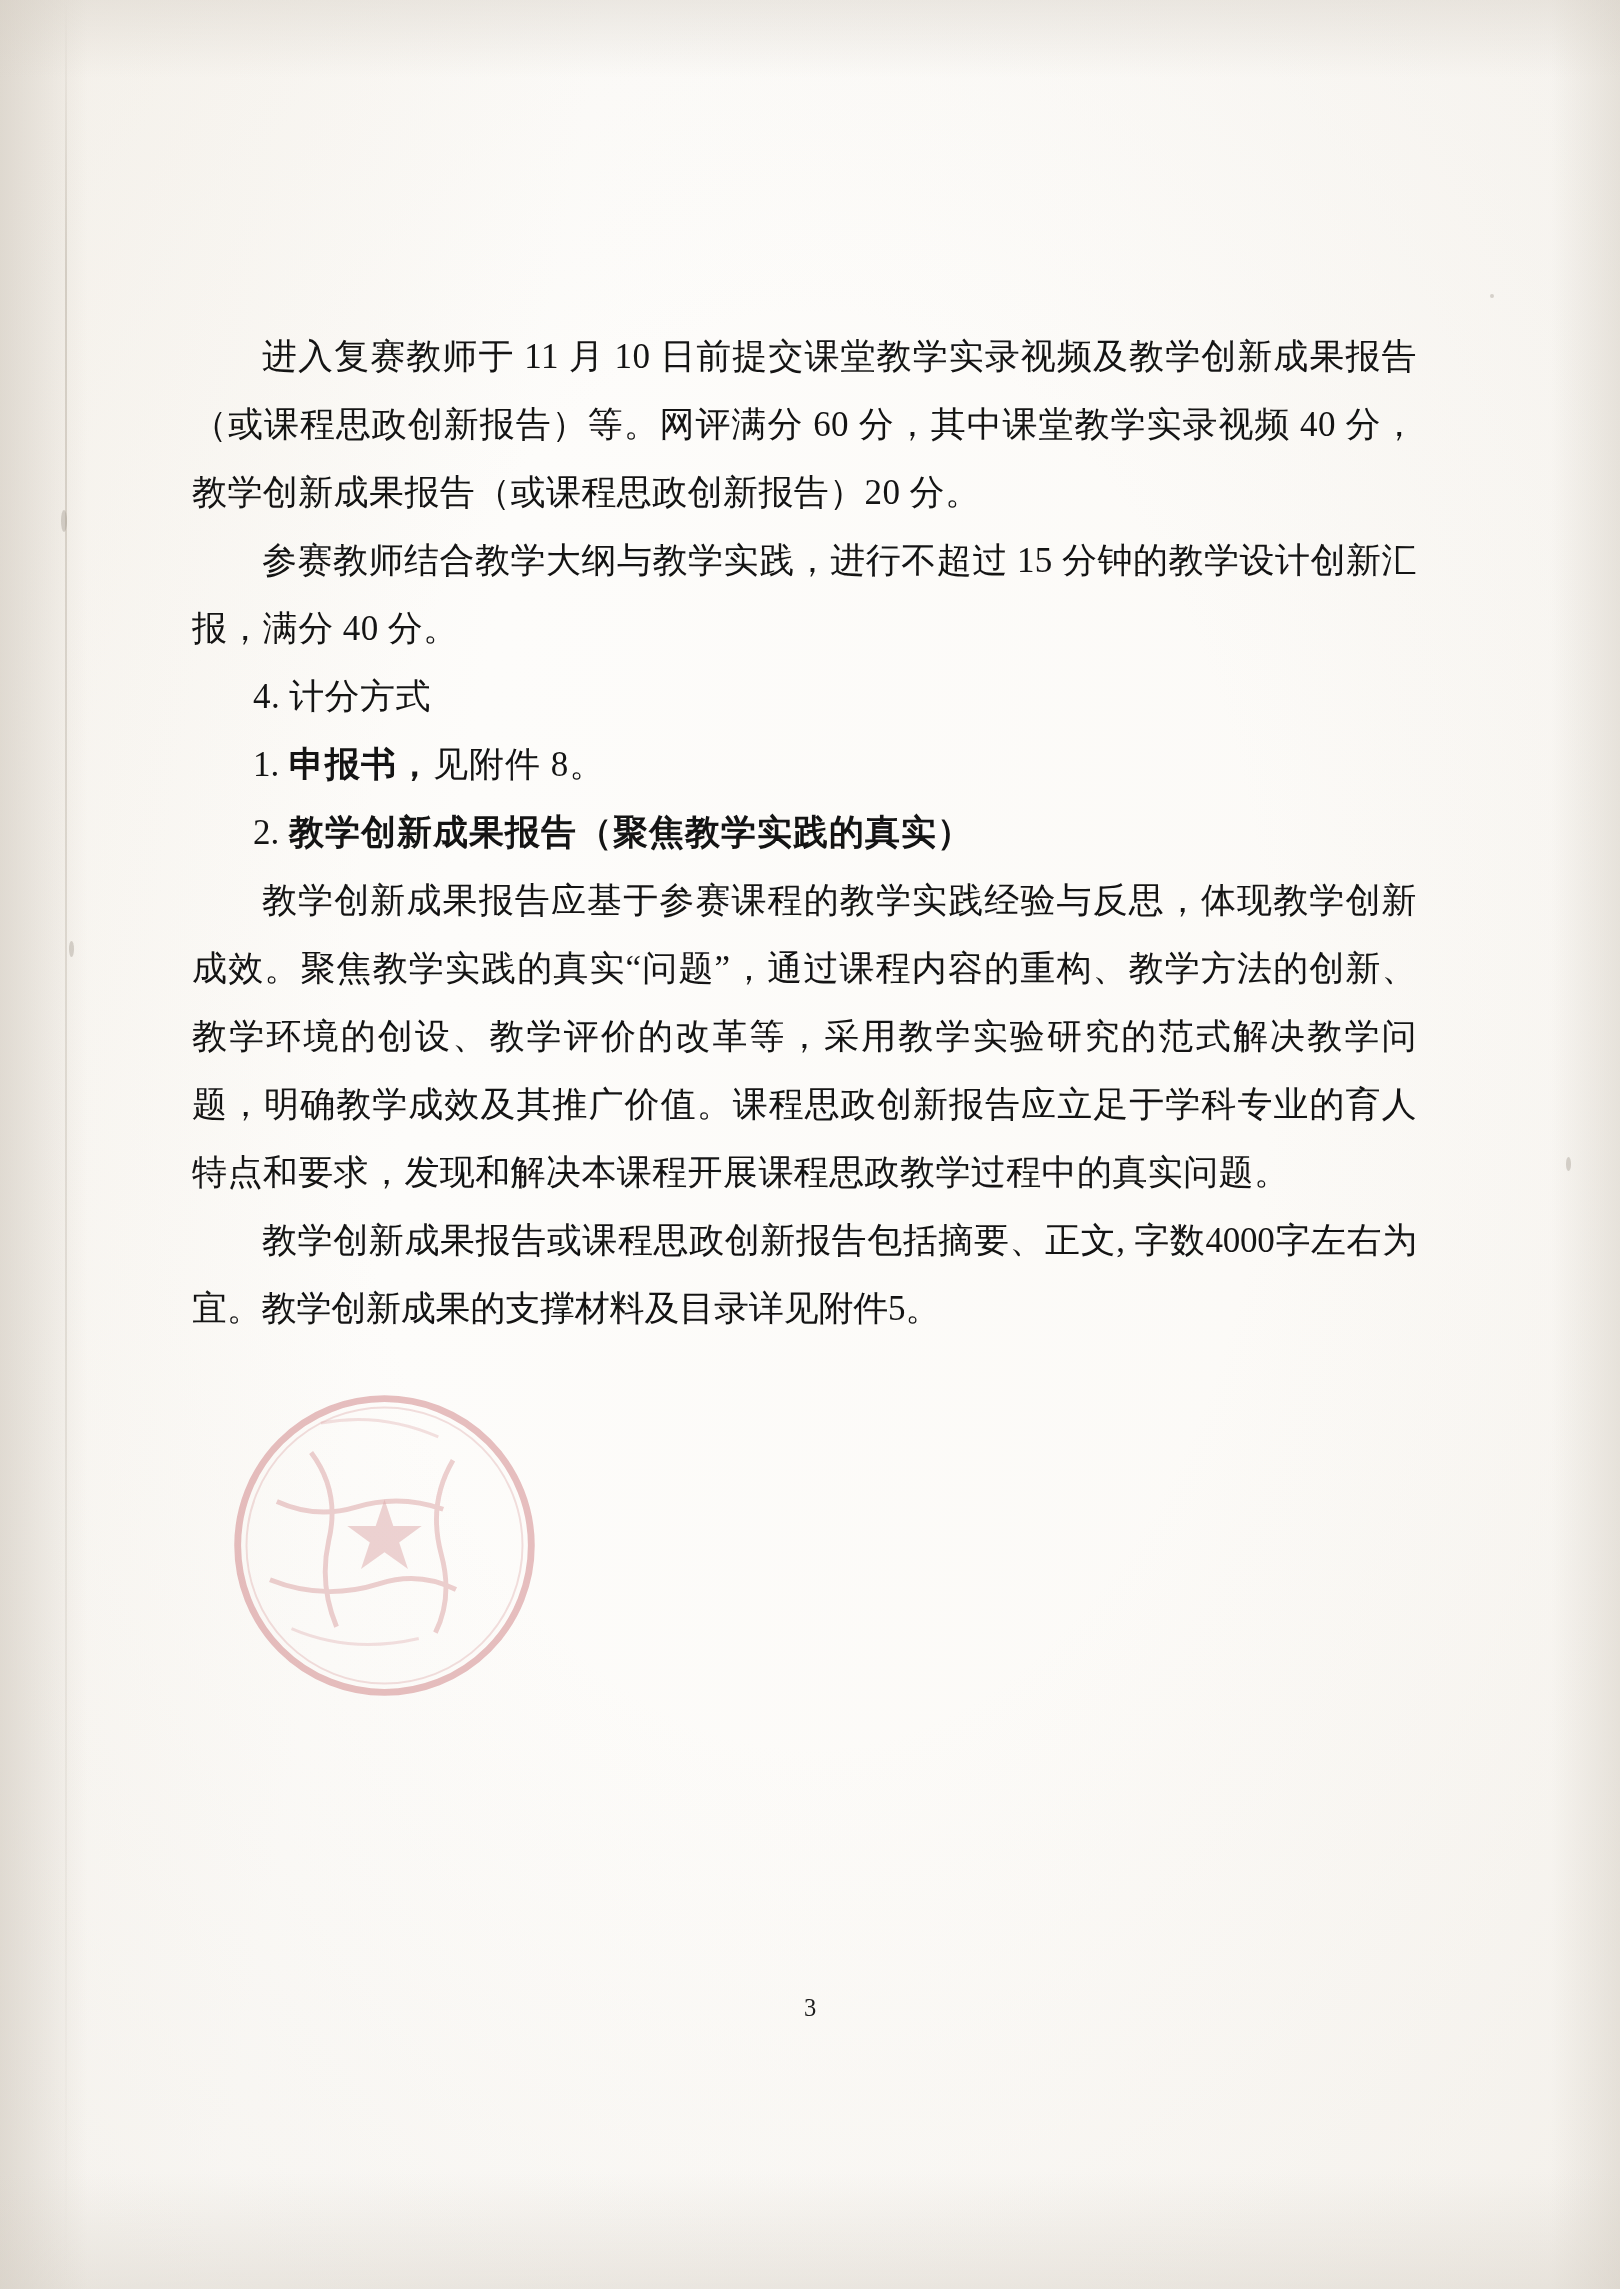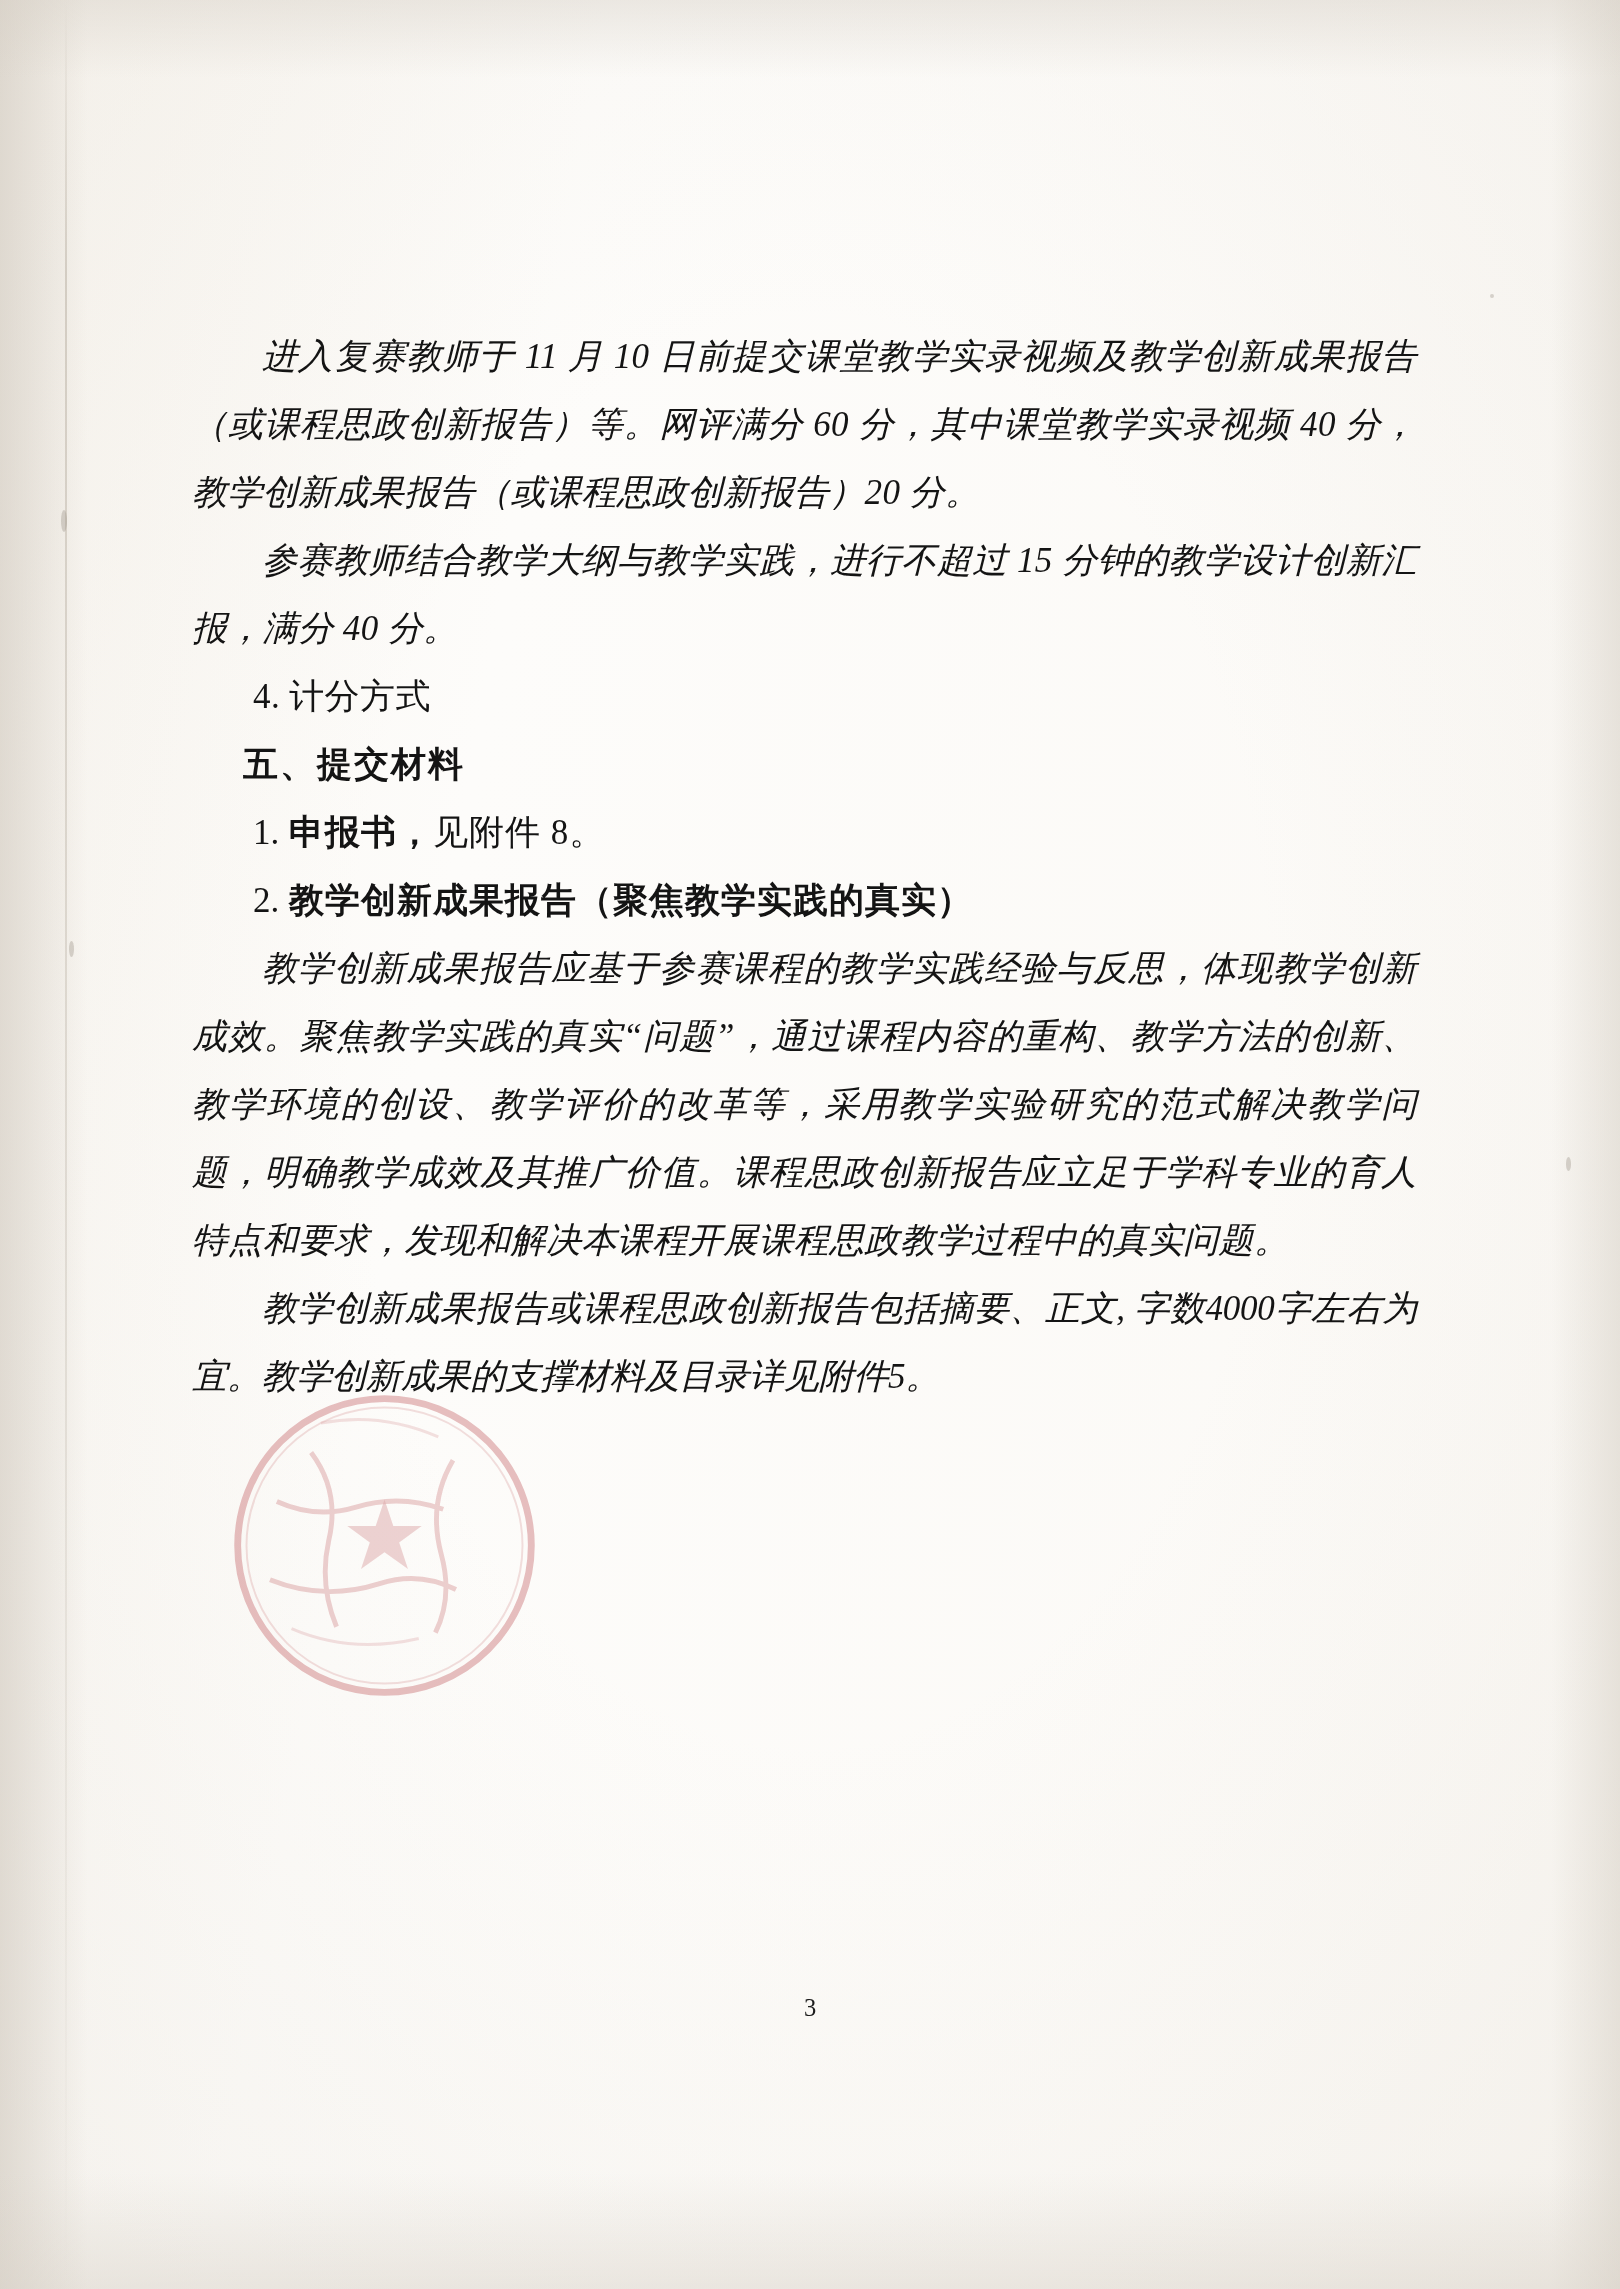--- a/index.html
+++ b/index.html
@@ -73,21 +73,20 @@
     margin: 0;
     color: #141414;
     font-size: 35px;
     line-height: 68px;
     letter-spacing: 0.4px;
     text-align: justify;
     text-justify: inter-ideograph;
   }
   .indent {
     text-indent: 70px;
-    font-style: italic;
   }
   .indent-small {
     text-indent: 61px;
   }
   .heading {
     font-weight: bold;
     text-indent: 51px;
     letter-spacing: 2px;
   }
   .item-head {
@@ -167,21 +166,20 @@
   <div class="body-area">
 
     <p class="indent">进入复赛教师于 11 月 10 日前提交课堂教学实录视频及教学创新成果报告（或课程思政创新报告）等。网评满分 60 分，其中课堂教学实录视频 40 分，教学创新成果报告（或课程思政创新报告）20 分。</p>
 
 
     <p class="indent">参赛教师结合教学大纲与教学实践，进行不超过 15 分钟的教学设计创新汇报，满分 40 分。</p>
 
     <p class="indent-small">4. 计分方式</p>
 
 
-    <p class="heading">五、提交材料</p>
 
     <p class="item-head">
       <span class="num">1.</span>
       <span>申报书，</span><span style="font-weight:normal">见附件 8。</span>
     </p>
 
     <p class="item-head">
       <span class="num">2.</span>
       <span>教学创新成果报告（聚焦教学实践的真实）</span>
     </p>

